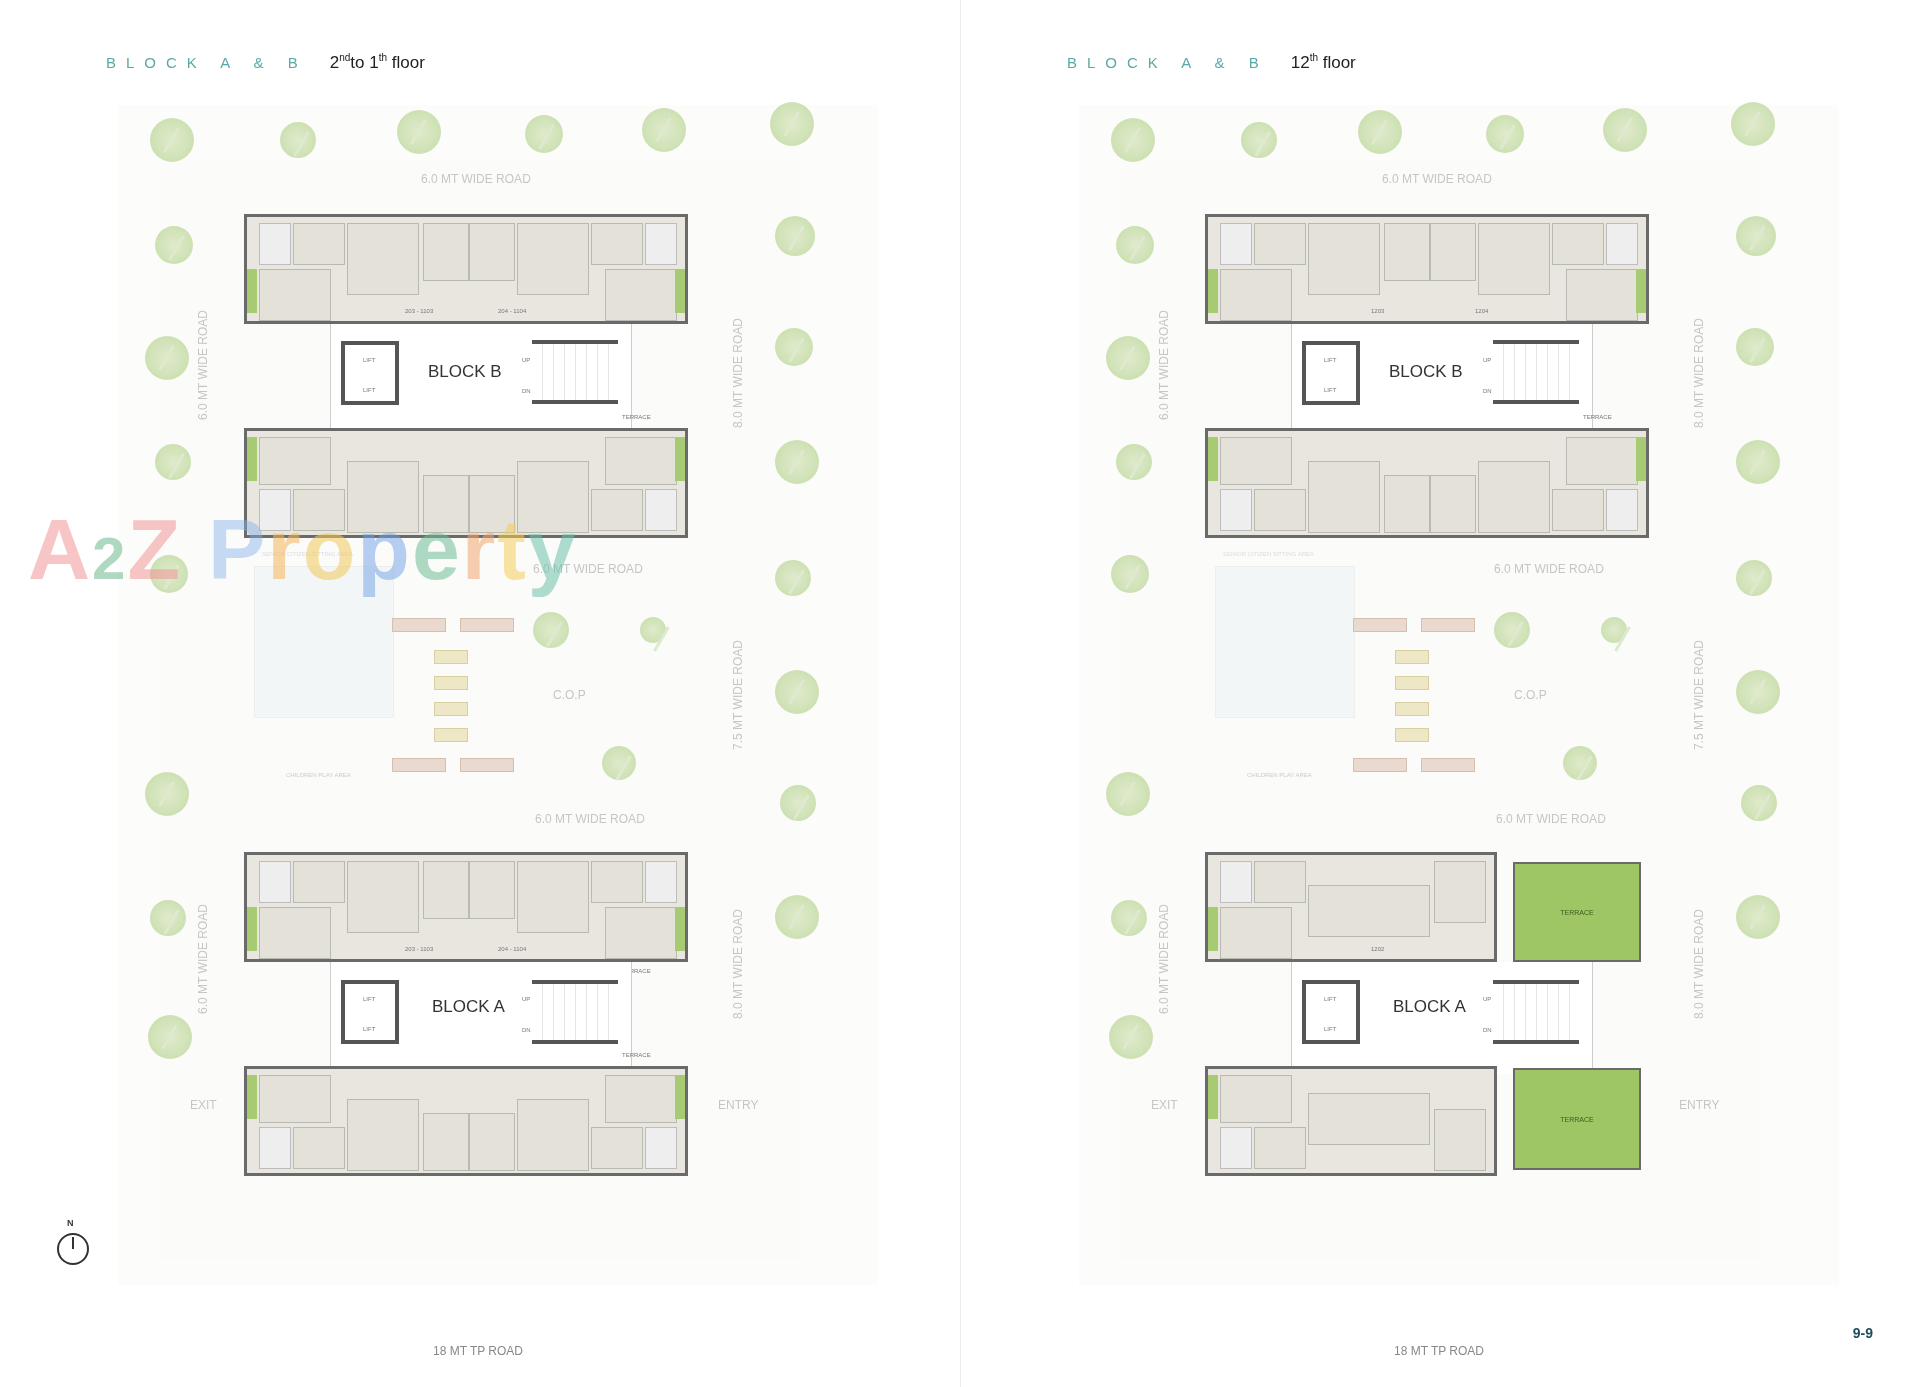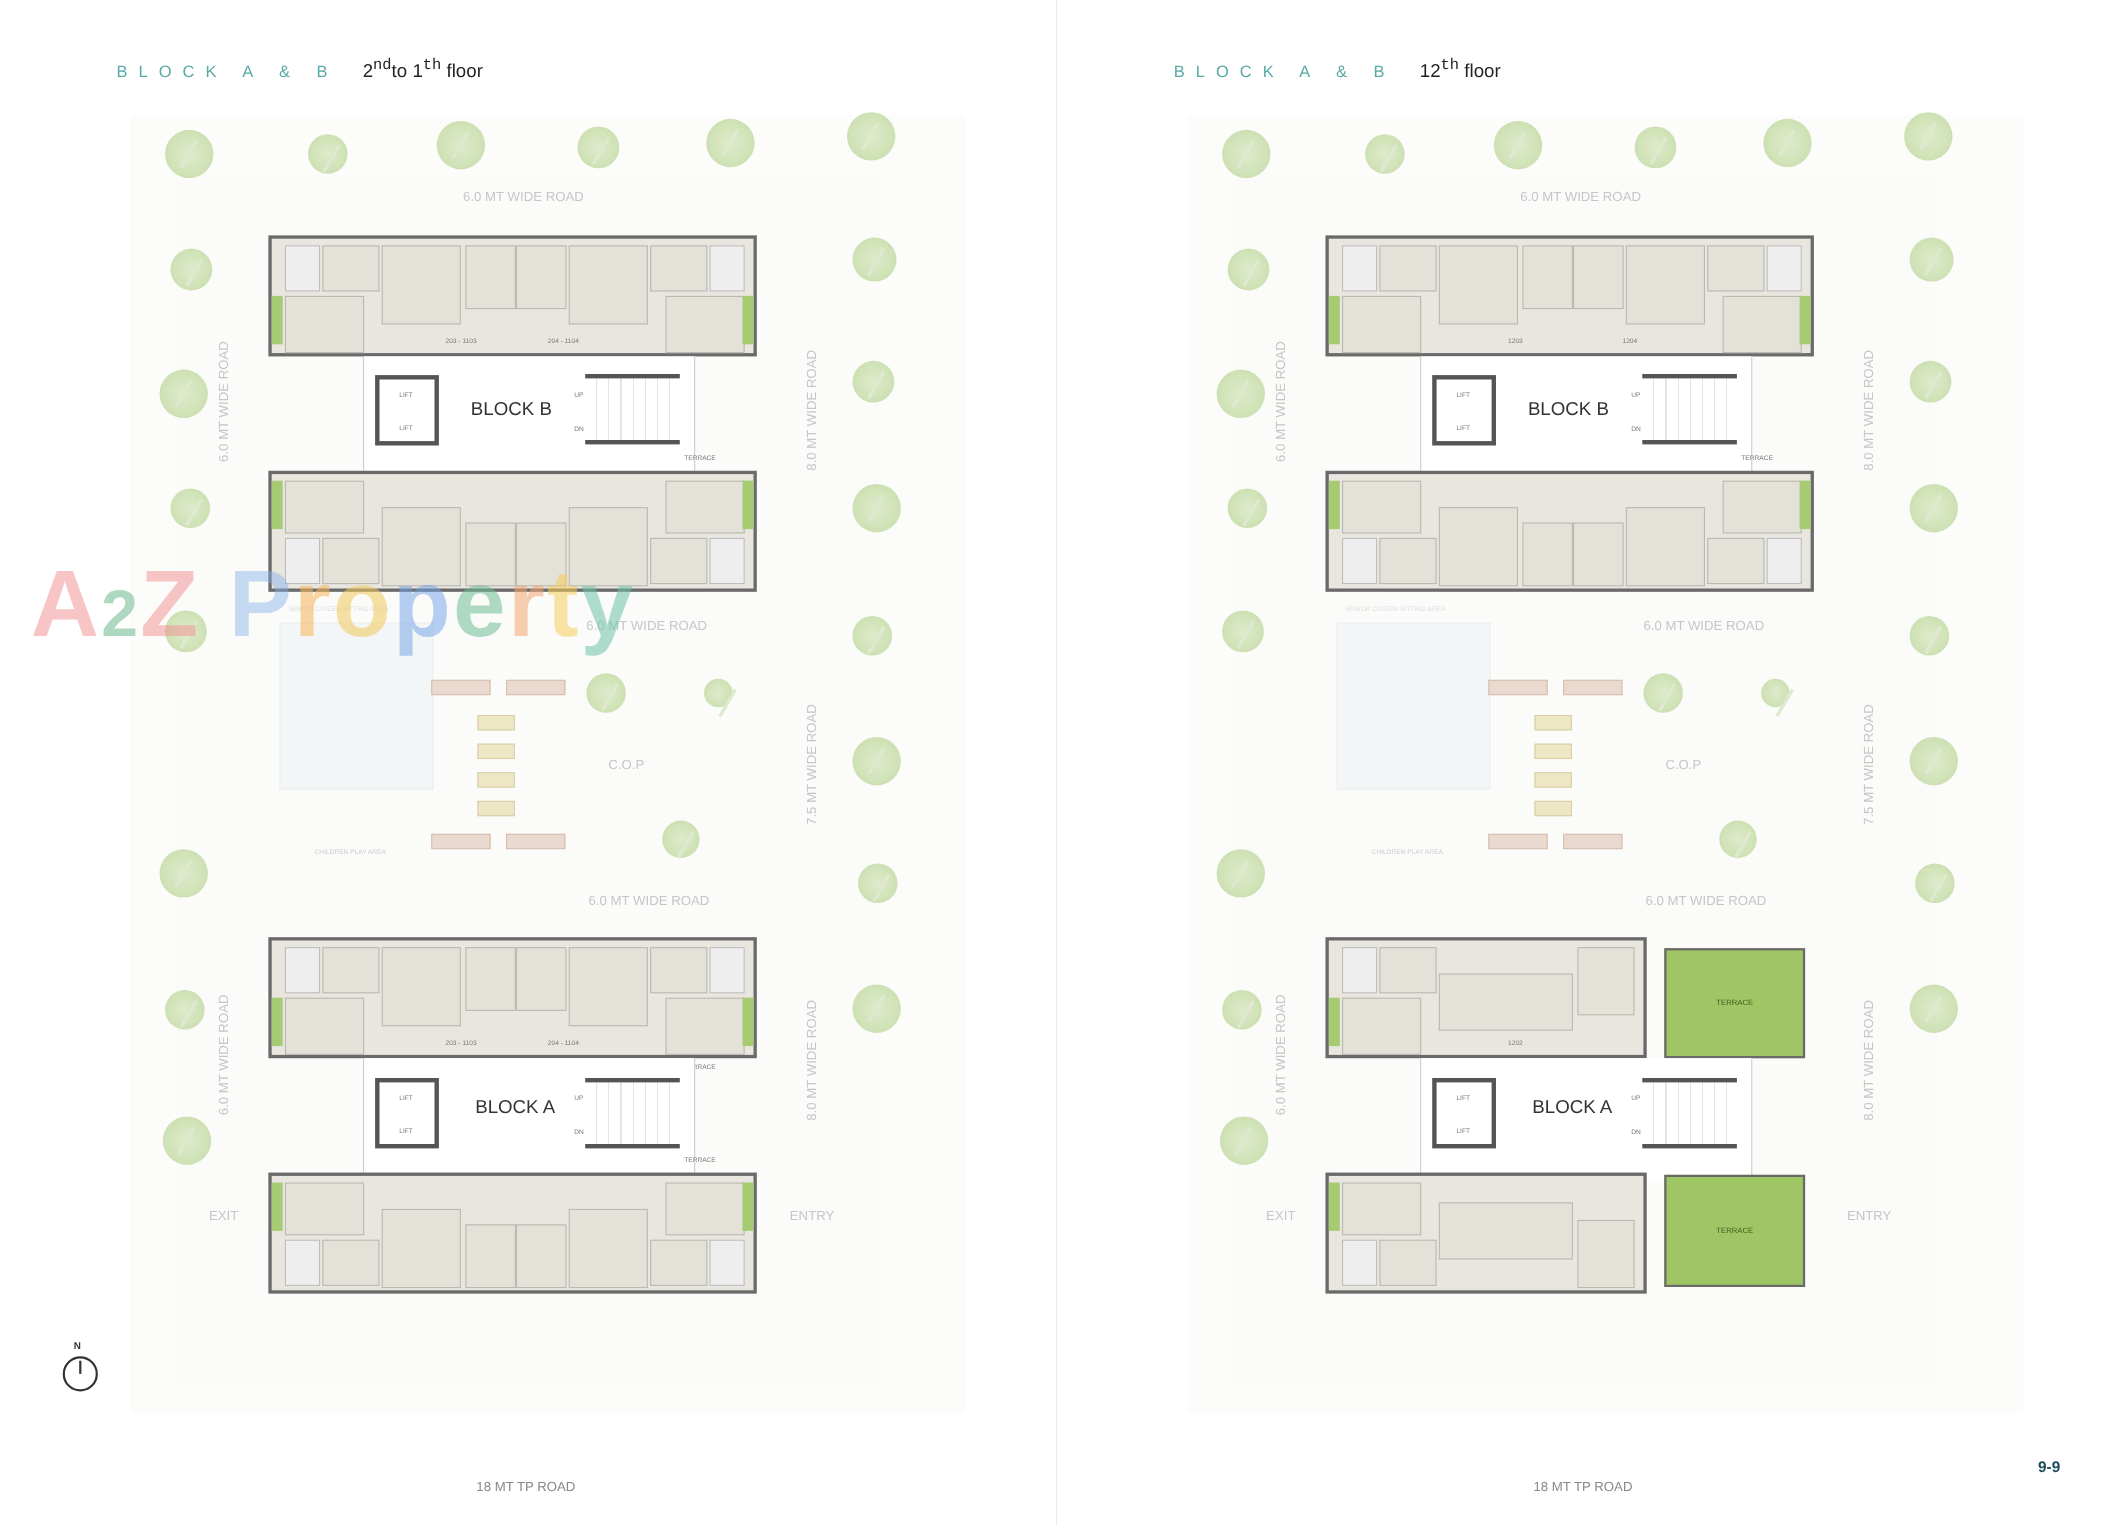--- a/index.html
+++ b/index.html
@@ -3,21 +3,21 @@
 <meta charset="utf-8">
 <style>
   html,body{margin:0;padding:0;}
   body{width:1920px;height:1387px;background:#ffffff;position:relative;overflow:hidden;font-family:"Liberation Sans",sans-serif;}
   .page{position:absolute;top:0;height:1387px;width:960px;background:#fff;}
   .page.left{left:0;}
   .page.right{left:960px;border-left:1px solid #ececec;}
   .heading{position:absolute;top:52px;display:flex;align-items:baseline;gap:22px;}
   .heading .block{color:#5aa9a6;letter-spacing:10px;font-size:15px;}
   .heading .floor{color:#222;font-size:17px;}
-  .heading sup{font-size:14px;font-family:Liberation Mono, monospace;}
+  .heading sup{font-size:10px;}
   .site{position:absolute;top:105px;left:118px;width:760px;height:1180px;background:#fcfcfb;}
   .inner{position:absolute;top:160px;left:160px;width:640px;height:1100px;background:#fbfbfa;}
   .road{position:absolute;color:#c6c6c6;font-size:12px;white-space:nowrap;}
   .road.v{transform:rotate(-90deg);transform-origin:center;}
   .tree{position:absolute;width:44px;height:44px;border-radius:50%;background:radial-gradient(circle at 50% 50%,#dbe8c4 0%,#cadfad 55%,#bcd699 100%);opacity:.85;}
   .tree::after{content:"";position:absolute;left:20px;top:8px;width:3px;height:28px;background:#d9e6c8;transform:rotate(30deg);}
   .building{position:absolute;width:444px;height:110px;background:#e8e6df;border:3px solid #6a6a6a;box-sizing:border-box;}
   .building .room{position:absolute;background:#e3e1d8;border:1px solid #b9b9b3;}
   .building .bath{position:absolute;background:#eeeeee;border:1px solid #bdbdbd;}
   .building .green{position:absolute;width:10px;height:44px;background:#a7cb72;}

